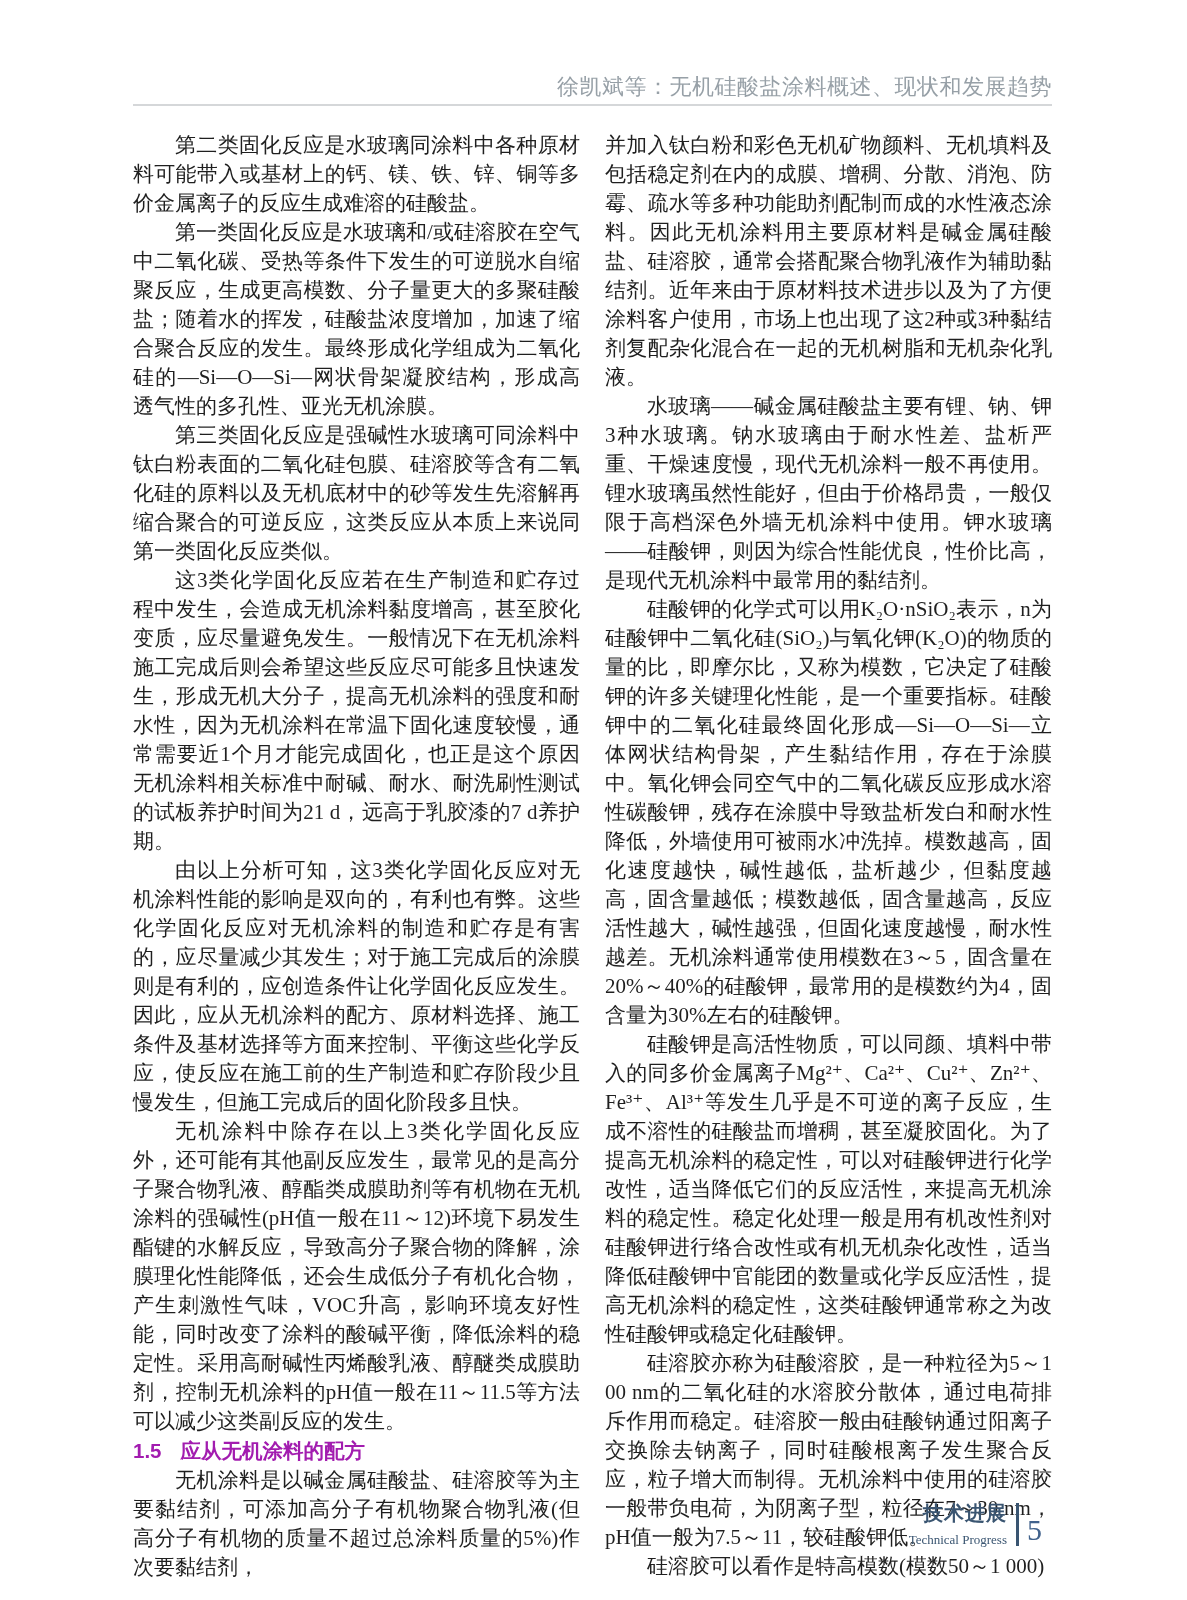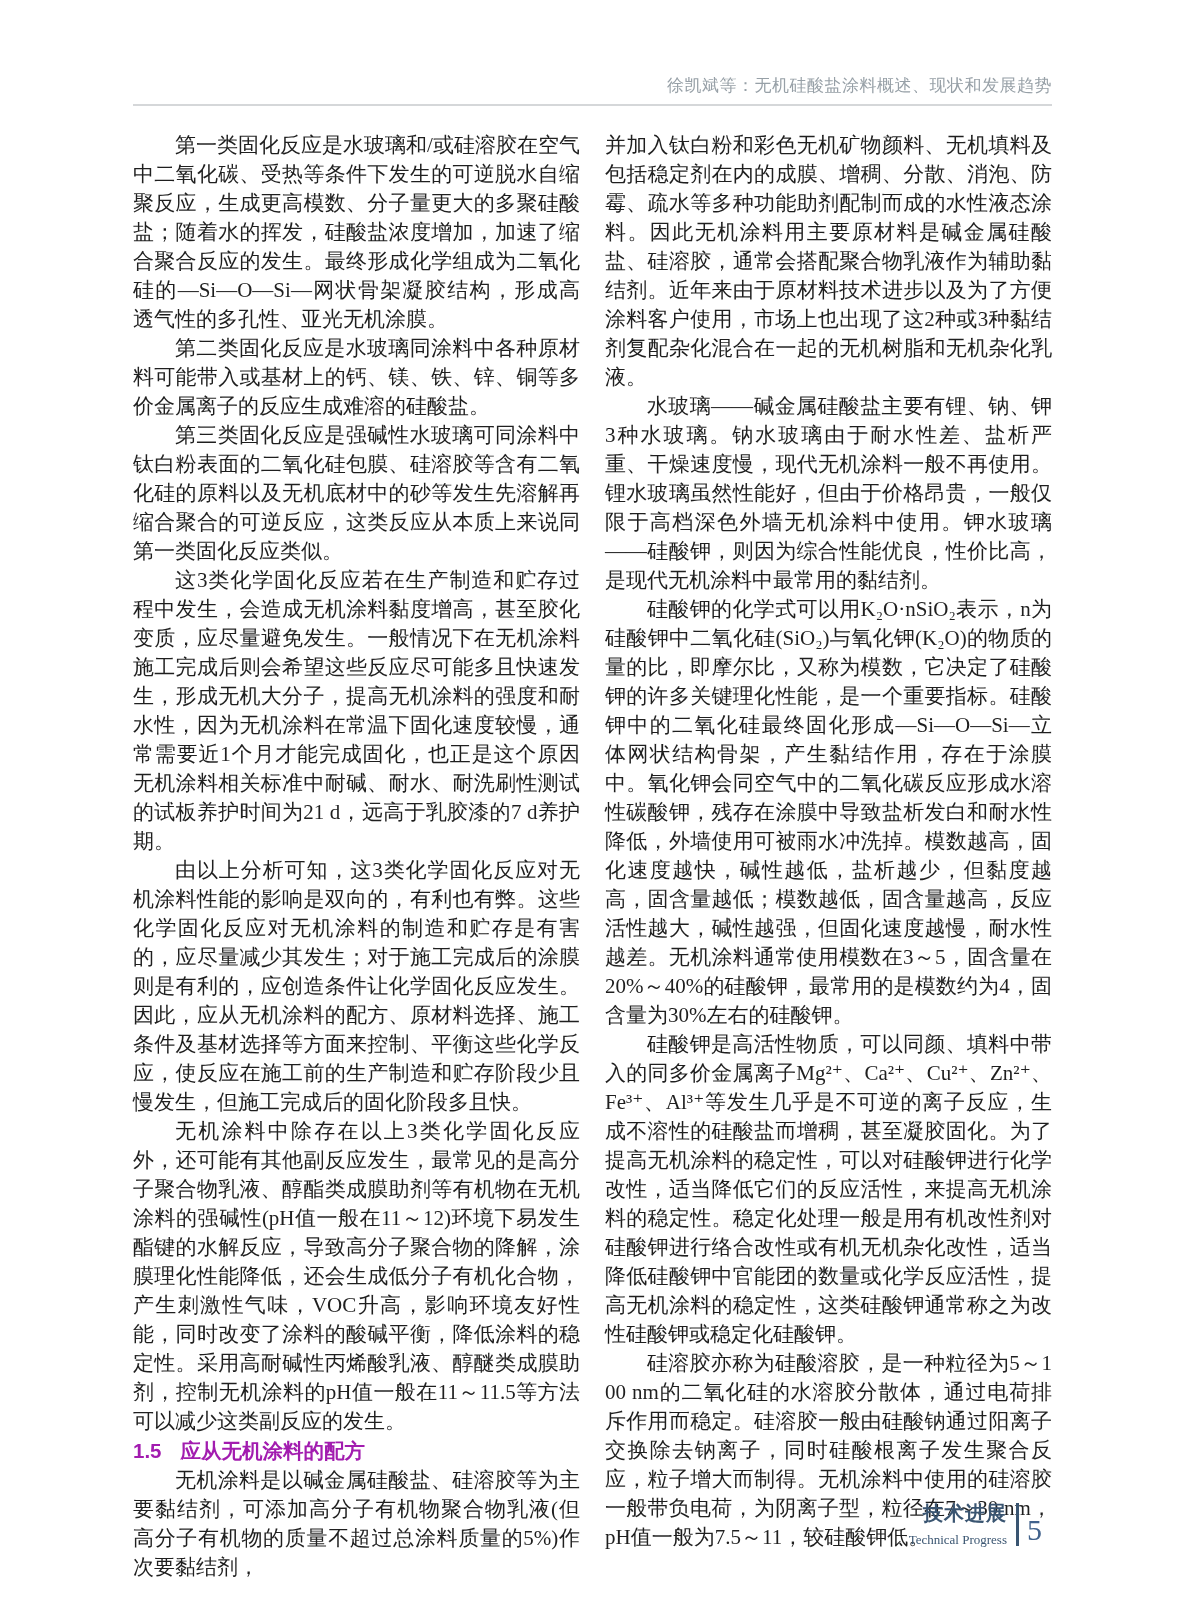--- a/index.html
+++ b/index.html
@@ -8,22 +8,22 @@
     width:1187px;height:1600px;
     background:#ffffff;
     font-family:"Liberation Serif","DejaVu Serif",serif;
     color:#1f1f1f;
     overflow:hidden;
   }
   
   .running-header{position:absolute;top:76px;left:133px;width:919px;}
   .running-title{
     text-align:right;
-    font-family:Liberation Mono, monospace;
-    font-size:17px;
+    font-family:Liberation Serif, serif;
+    font-size:22px;
     color:#97a0a7;
     letter-spacing:.5px;
     line-height:22px;
   }
   .header-rule{border:none;border-bottom:2px solid #d5d7d9;margin:6px 0 0 0;height:0;}
   
   .columns{
     position:absolute;top:131px;left:133px;width:919px;
     display:flex;gap:25px;
   }
@@ -73,39 +73,40 @@
 <div class="page">
 
   <header class="running-header">
     <div class="running-title">徐凯斌等：无机硅酸盐涂料概述、现状和发展趋势</div>
     <hr class="header-rule">
   </header>
 
   <main class="columns">
 
     <section class="column">
+      <p class="para indent">第二类固化反应是水玻璃同涂料中各种原材料可能带入或基材上的钙、镁、铁、锌、铜等多价金属离子的反应生成难溶的硅酸盐。</p>
       <p class="para indent">第一类固化反应是水玻璃和/或硅溶胶在空气中二氧化碳、受热等条件下发生的可逆脱水自缩聚反应，生成更高模数、分子量更大的多聚硅酸盐；随着水的挥发，硅酸盐浓度增加，加速了缩合聚合反应的发生。最终形成化学组成为二氧化硅的—Si—O—Si—网状骨架凝胶结构，形成高透气性的多孔性、亚光无机涂膜。</p>
-      <p class="para indent">第二类固化反应是水玻璃同涂料中各种原材料可能带入或基材上的钙、镁、铁、锌、铜等多价金属离子的反应生成难溶的硅酸盐。</p>
       <p class="para indent">第三类固化反应是强碱性水玻璃可同涂料中钛白粉表面的二氧化硅包膜、硅溶胶等含有二氧化硅的原料以及无机底材中的砂等发生先溶解再缩合聚合的可逆反应，这类反应从本质上来说同第一类固化反应类似。</p>
       <p class="para indent">这3类化学固化反应若在生产制造和贮存过程中发生，会造成无机涂料黏度增高，甚至胶化变质，应尽量避免发生。一般情况下在无机涂料施工完成后则会希望这些反应尽可能多且快速发生，形成无机大分子，提高无机涂料的强度和耐水性，因为无机涂料在常温下固化速度较慢，通常需要近1个月才能完成固化，也正是这个原因无机涂料相关标准中耐碱、耐水、耐洗刷性测试的试板养护时间为21 d，远高于乳胶漆的7 d养护期。</p>
       <p class="para indent">由以上分析可知，这3类化学固化反应对无机涂料性能的影响是双向的，有利也有弊。这些化学固化反应对无机涂料的制造和贮存是有害的，应尽量减少其发生；对于施工完成后的涂膜则是有利的，应创造条件让化学固化反应发生。因此，应从无机涂料的配方、原材料选择、施工条件及基材选择等方面来控制、平衡这些化学反应，使反应在施工前的生产制造和贮存阶段少且慢发生，但施工完成后的固化阶段多且快。</p>
       <p class="para indent">无机涂料中除存在以上3类化学固化反应外，还可能有其他副反应发生，最常见的是高分子聚合物乳液、醇酯类成膜助剂等有机物在无机涂料的强碱性(pH值一般在11～12)环境下易发生酯键的水解反应，导致高分子聚合物的降解，涂膜理化性能降低，还会生成低分子有机化合物，产生刺激性气味，VOC升高，影响环境友好性能，同时改变了涂料的酸碱平衡，降低涂料的稳定性。采用高耐碱性丙烯酸乳液、醇醚类成膜助剂，控制无机涂料的pH值一般在11～11.5等方法可以减少这类副反应的发生。</p>
       <h2 class="section-heading">
         <span class="sec-num">1.5</span>
         <span class="sec-title">应从无机涂料的配方</span>
       </h2>
       <p class="para indent">无机涂料是以碱金属硅酸盐、硅溶胶等为主要黏结剂，可添加高分子有机物聚合物乳液(但高分子有机物的质量不超过总涂料质量的5%)作次要黏结剂，</p>
     </section>
 
     <section class="column">
       <p class="para">并加入钛白粉和彩色无机矿物颜料、无机填料及包括稳定剂在内的成膜、增稠、分散、消泡、防霉、疏水等多种功能助剂配制而成的水性液态涂料。因此无机涂料用主要原材料是碱金属硅酸盐、硅溶胶，通常会搭配聚合物乳液作为辅助黏结剂。近年来由于原材料技术进步以及为了方便涂料客户使用，市场上也出现了这2种或3种黏结剂复配杂化混合在一起的无机树脂和无机杂化乳液。</p>
       <p class="para indent">水玻璃——碱金属硅酸盐主要有锂、钠、钾3种水玻璃。钠水玻璃由于耐水性差、盐析严重、干燥速度慢，现代无机涂料一般不再使用。锂水玻璃虽然性能好，但由于价格昂贵，一般仅限于高档深色外墙无机涂料中使用。钾水玻璃——硅酸钾，则因为综合性能优良，性价比高，是现代无机涂料中最常用的黏结剂。</p>
       <p class="para indent">硅酸钾的化学式可以用K₂O·nSiO₂表示，n为硅酸钾中二氧化硅(SiO₂)与氧化钾(K₂O)的物质的量的比，即摩尔比，又称为模数，它决定了硅酸钾的许多关键理化性能，是一个重要指标。硅酸钾中的二氧化硅最终固化形成—Si—O—Si—立体网状结构骨架，产生黏结作用，存在于涂膜中。氧化钾会同空气中的二氧化碳反应形成水溶性碳酸钾，残存在涂膜中导致盐析发白和耐水性降低，外墙使用可被雨水冲洗掉。模数越高，固化速度越快，碱性越低，盐析越少，但黏度越高，固含量越低；模数越低，固含量越高，反应活性越大，碱性越强，但固化速度越慢，耐水性越差。无机涂料通常使用模数在3～5，固含量在20%～40%的硅酸钾，最常用的是模数约为4，固含量为30%左右的硅酸钾。</p>
       <p class="para indent">硅酸钾是高活性物质，可以同颜、填料中带入的同多价金属离子Mg²⁺、Ca²⁺、Cu²⁺、Zn²⁺、Fe³⁺、Al³⁺等发生几乎是不可逆的离子反应，生成不溶性的硅酸盐而增稠，甚至凝胶固化。为了提高无机涂料的稳定性，可以对硅酸钾进行化学改性，适当降低它们的反应活性，来提高无机涂料的稳定性。稳定化处理一般是用有机改性剂对硅酸钾进行络合改性或有机无机杂化改性，适当降低硅酸钾中官能团的数量或化学反应活性，提高无机涂料的稳定性，这类硅酸钾通常称之为改性硅酸钾或稳定化硅酸钾。</p>
       <p class="para indent">硅溶胶亦称为硅酸溶胶，是一种粒径为5～100 nm的二氧化硅的水溶胶分散体，通过电荷排斥作用而稳定。硅溶胶一般由硅酸钠通过阳离子交换除去钠离子，同时硅酸根离子发生聚合反应，粒子增大而制得。无机涂料中使用的硅溶胶一般带负电荷，为阴离子型，粒径在7～30 nm，pH值一般为7.5～11，较硅酸钾低。</p>
+      <p class="para indent">硅溶胶可以看作是特高模数(模数50～1 000)</p>
     </section>
 
   </main>
 
   <footer class="page-footer">
     <div class="footer-labels">
       <div class="footer-cn">技术进展</div>
       <div class="footer-en">Technical Progress</div>
     </div>
     <div class="footer-bar"></div>

